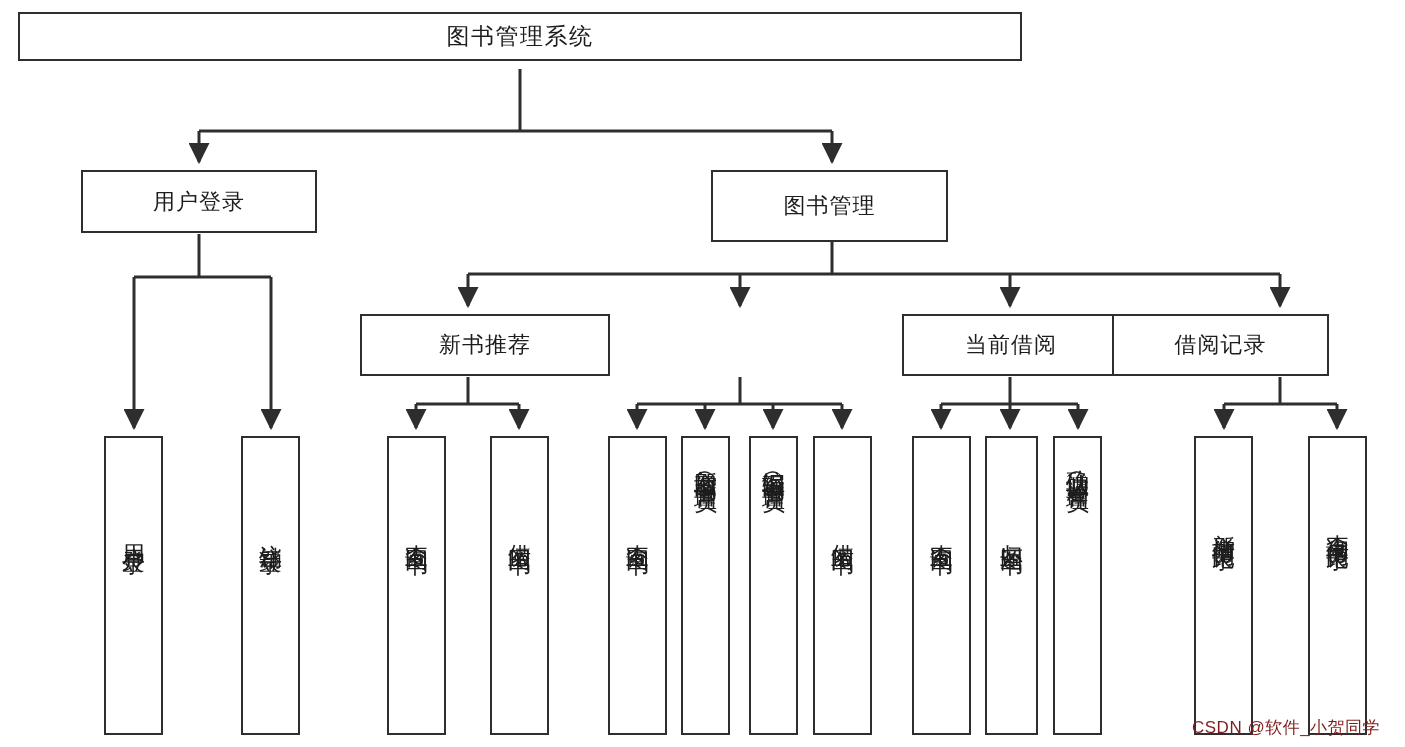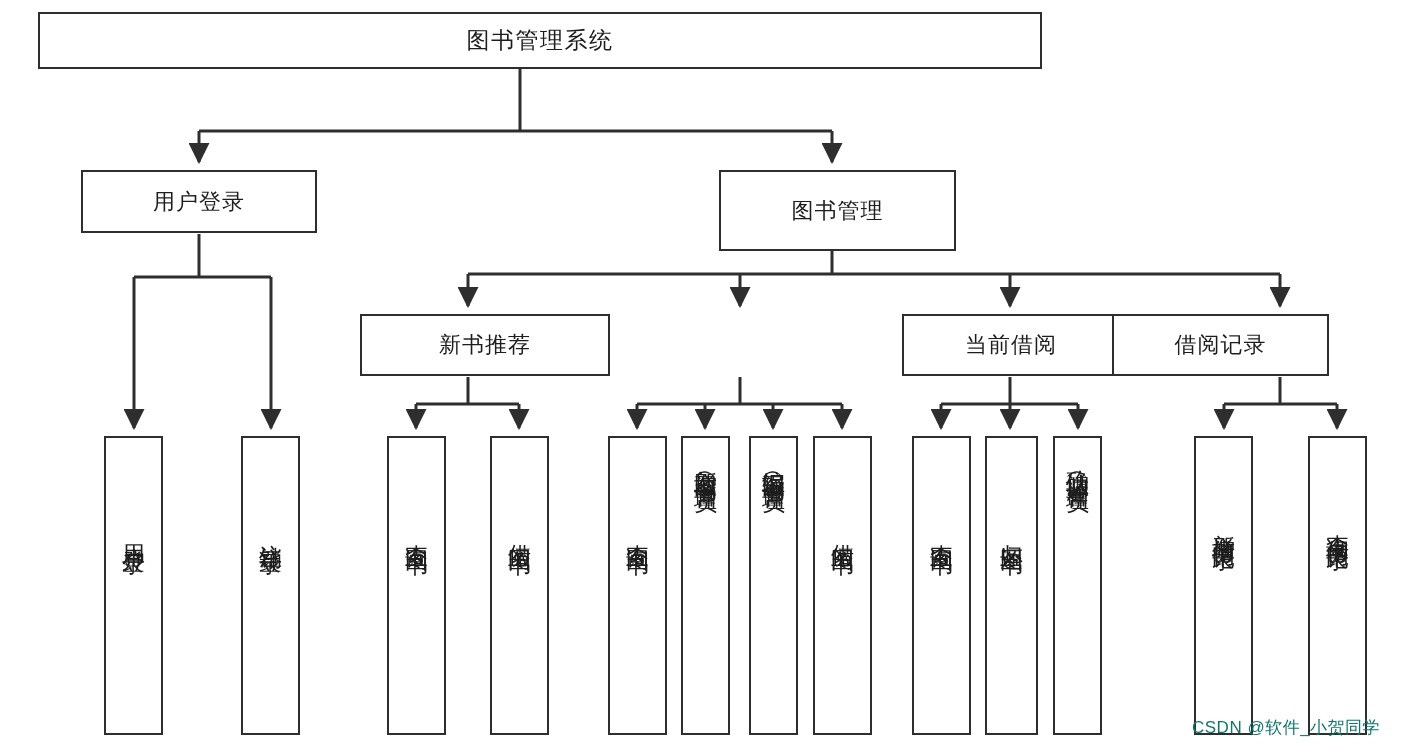--- a/index.html
+++ b/index.html
@@ -68,21 +68,21 @@
     padding-top: 14px;
   }
   .node.v.mid .label {
     padding-top: 88px;
   }
   .node.v.low .label {
     padding-top: 78px;
   }
   .watermark {
     position: absolute;
-    color: #0f766e;
+    color: #7f1d1d;
     font-size: 17px;
     letter-spacing: 0.5px;
     white-space: nowrap;
     z-index: 3;
     font-family: "Liberation Sans", "DejaVu Sans", sans-serif;
   }
 </style>
 </head>
 <body>
 
@@ -131,28 +131,28 @@
       <path d="M 1010 404 L 1010 428" marker-end="url(#arw)"></path>
       <path d="M 1078 404 L 1078 428" marker-end="url(#arw)"></path>
 
       <path d="M 1280 377 L 1280 404"></path>
       <path d="M 1224 404 L 1337 404"></path>
       <path d="M 1224 404 L 1224 428" marker-end="url(#arw)"></path>
       <path d="M 1337 404 L 1337 428" marker-end="url(#arw)"></path>
     </g>
   </svg>
 
-  <div class="node h root" style="left:18px; top:12px; width:1004px; height:57px;margin-left:20px;">
+  <div class="node h root" style="left:18px; top:12px; width:1004px; height:49px;">
     <span class="label">图书管理系统</span>
   </div>
 
   <div class="node h" style="left:81px; top:170px; width:236px; height:63px;">
     <span class="label">用户登录</span>
   </div>
-  <div class="node h" style="left:711px; top:170px; width:237px; height:81px;margin-left:8px;">
+  <div class="node h" style="left:711px; top:170px; width:237px; height:72px;">
     <span class="label">图书管理</span>
   </div>
 
   <div class="node h" style="left:360px; top:314px; width:250px; height:62px;">
     <span class="label">新书推荐</span>
   </div>
   <div class="node h" style="left:902px; top:314px; width:218px; height:62px;justify-content:center;">
     <span class="label">当前借阅</span>
   </div>
   <div class="node h" style="left:1112px; top:314px; width:217px; height:62px;">

